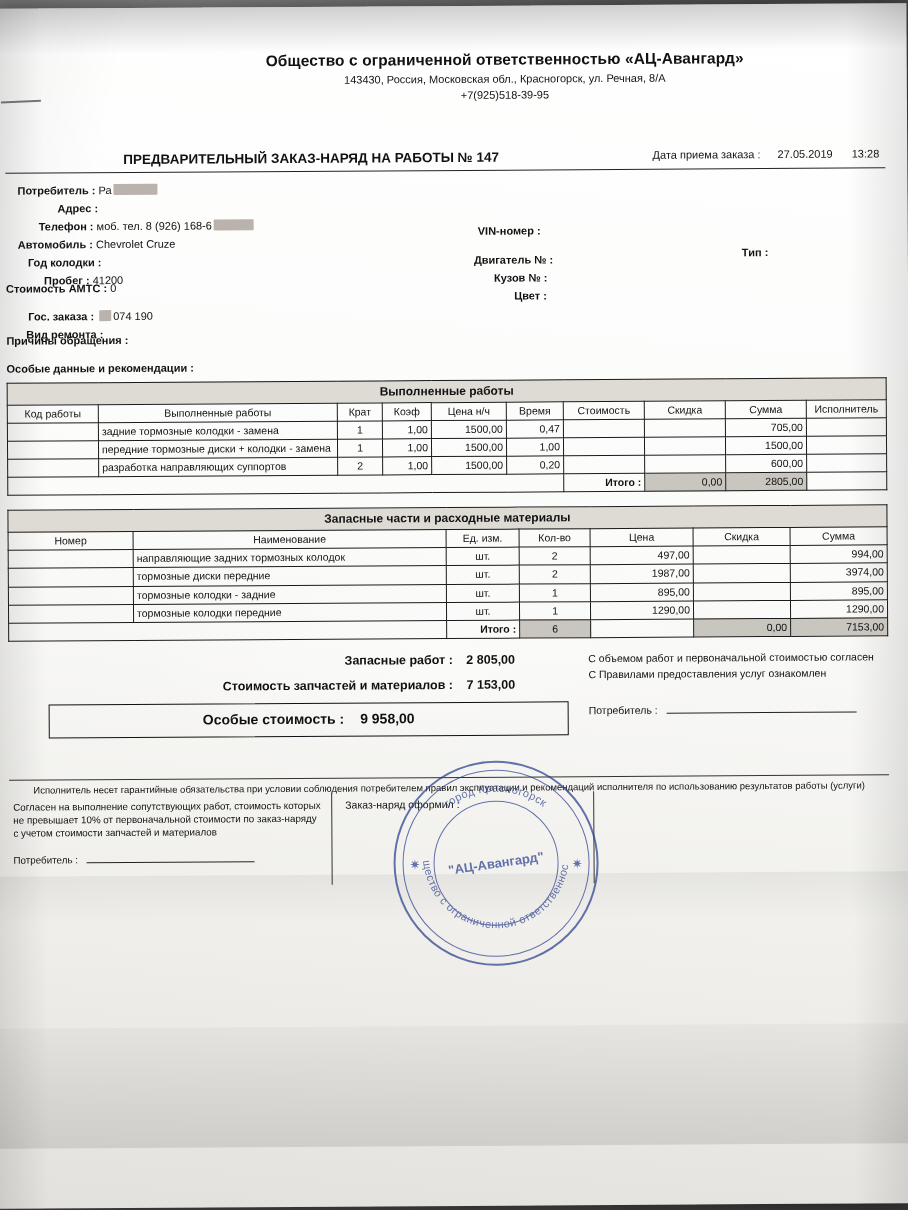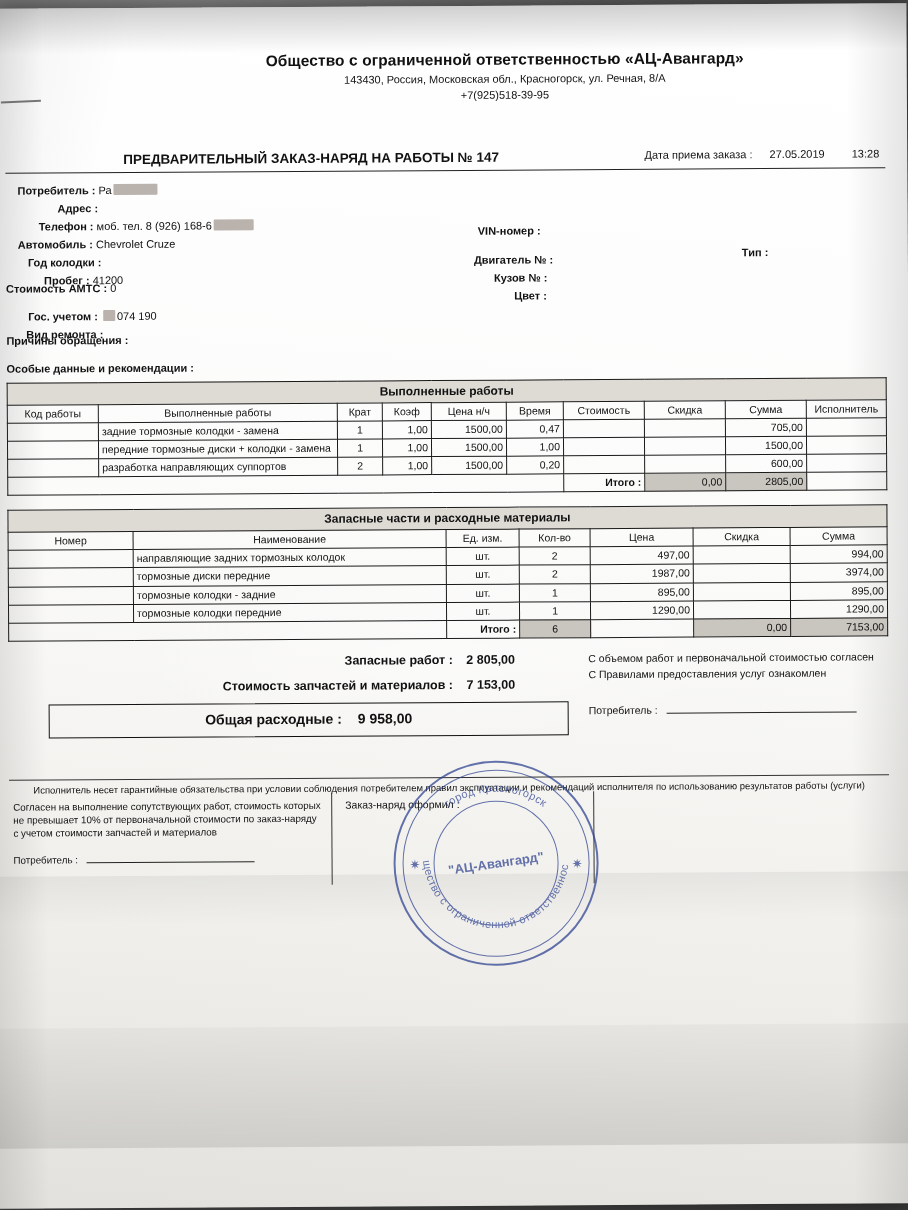--- a/index.html
+++ b/index.html
@@ -86,21 +86,21 @@
 
   .title-row {
     position: relative;
     margin-top: 12px;
     height: 26px;
   }
   .doc-title { position: absolute; left: 118px; top: 4px; font-size: 13.5px; font-weight: bold; }
   .date-line { position: absolute; right: 6px; top: 4px; font-size: 11px; }
   .date-line .lbl { }
   .date-line .val { margin-left: 14px; margin-top: 12px; }
-  .date-line .time { margin-left: 24px; }
+  .date-line .time { margin-left: 16px; }
   .hr-title { position: absolute; left: 0; right: 0; top: 24px; height: 1px; background: #222; }
 
   
   .fields { position: relative; margin-top: 10px; height: 150px; }
   .fld { position: absolute; white-space: nowrap; }
   .fld .lbl { font-weight: bold; }
   .fld .val { font-weight: normal; }
   .redact {
     display: inline-block; height: 11px; vertical-align: -1px;
     background: #b9b2ad; border-radius: 1px; margin: 0 2px;
@@ -234,21 +234,21 @@
         </div>
         <div class="fld" style="left:38px; top:90px;">
           <span class="lbl">Пробег :</span>
           <span class="val">41200</span>
         </div>
         <div class="fld" style="left:0px; top:98px;">
           <span class="lbl">Стоимость АМТС :</span>
           <span class="val">0</span>
         </div>
         <div class="fld" style="left:22px; top:126px;">
-          <span class="lbl">Гос. учетом :</span>
+          <span class="lbl">Гос. заказа :</span>
           <span class="redact" style="width:12px"></span><span class="val">074          190</span>
         </div>
         <div class="fld" style="left:20px; top:144px;">
           <span class="lbl">Вид ремонта :</span>
           <span class="val"></span>
         </div>
 
         <div class="fld" style="left:472px; top:43px;text-align:center;">
           <span class="lbl">VIN-номер :</span>
           <span class="val"></span>
@@ -406,21 +406,21 @@
         <div class="tot-left">
           <div class="tot-line">
             <span>Запасные работ :</span>
             <span class="num">2 805,00</span>
           </div>
           <div class="tot-line">
             <span>Стоимость запчастей и материалов :</span>
             <span class="num">7 153,00</span>
           </div>
           <div class="grand">
-            <span>Общая расходные :</span>
+            <span>Особые стоимость :</span>
             <span style="margin-left:12px">9 958,00</span>
           </div>
         </div>
         <div class="tot-right">
           <div class="ln">С объемом работ и первоначальной стоимостью согласен</div>
           <div class="ln">С Правилами предоставления услуг ознакомлен</div>
           <div class="sig-line">
             <span>Потребитель :</span>
             <span class="rule"></span>
           </div>

